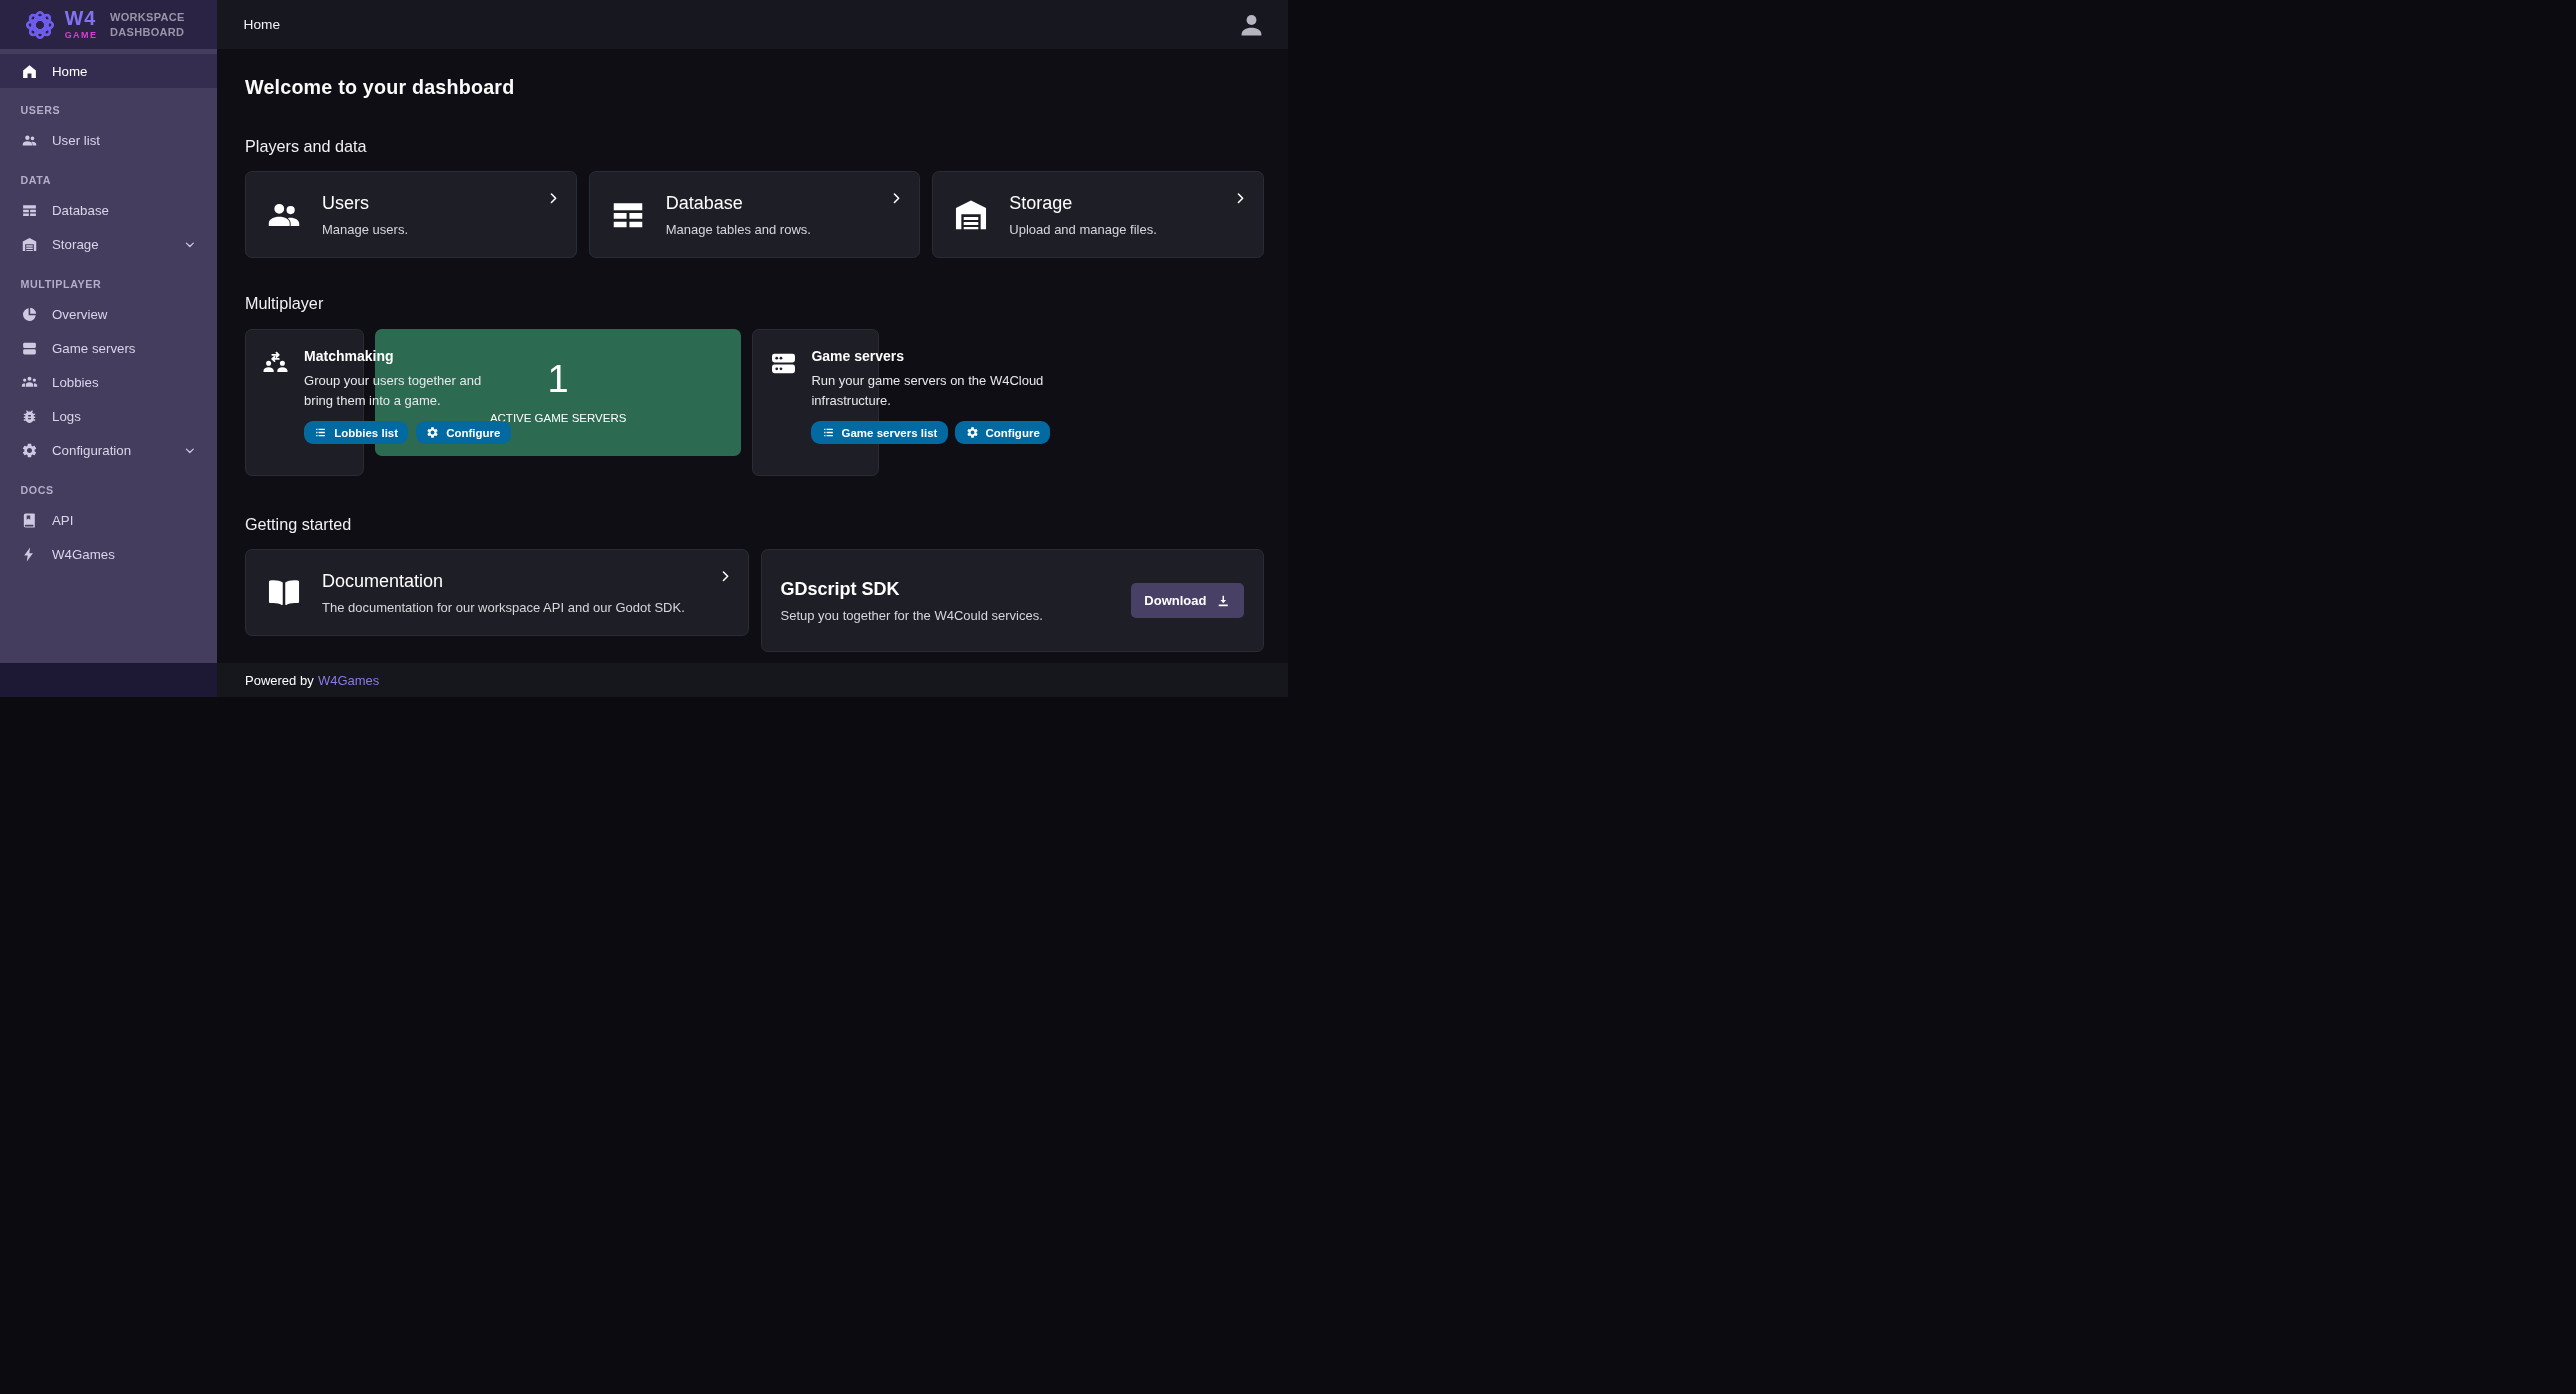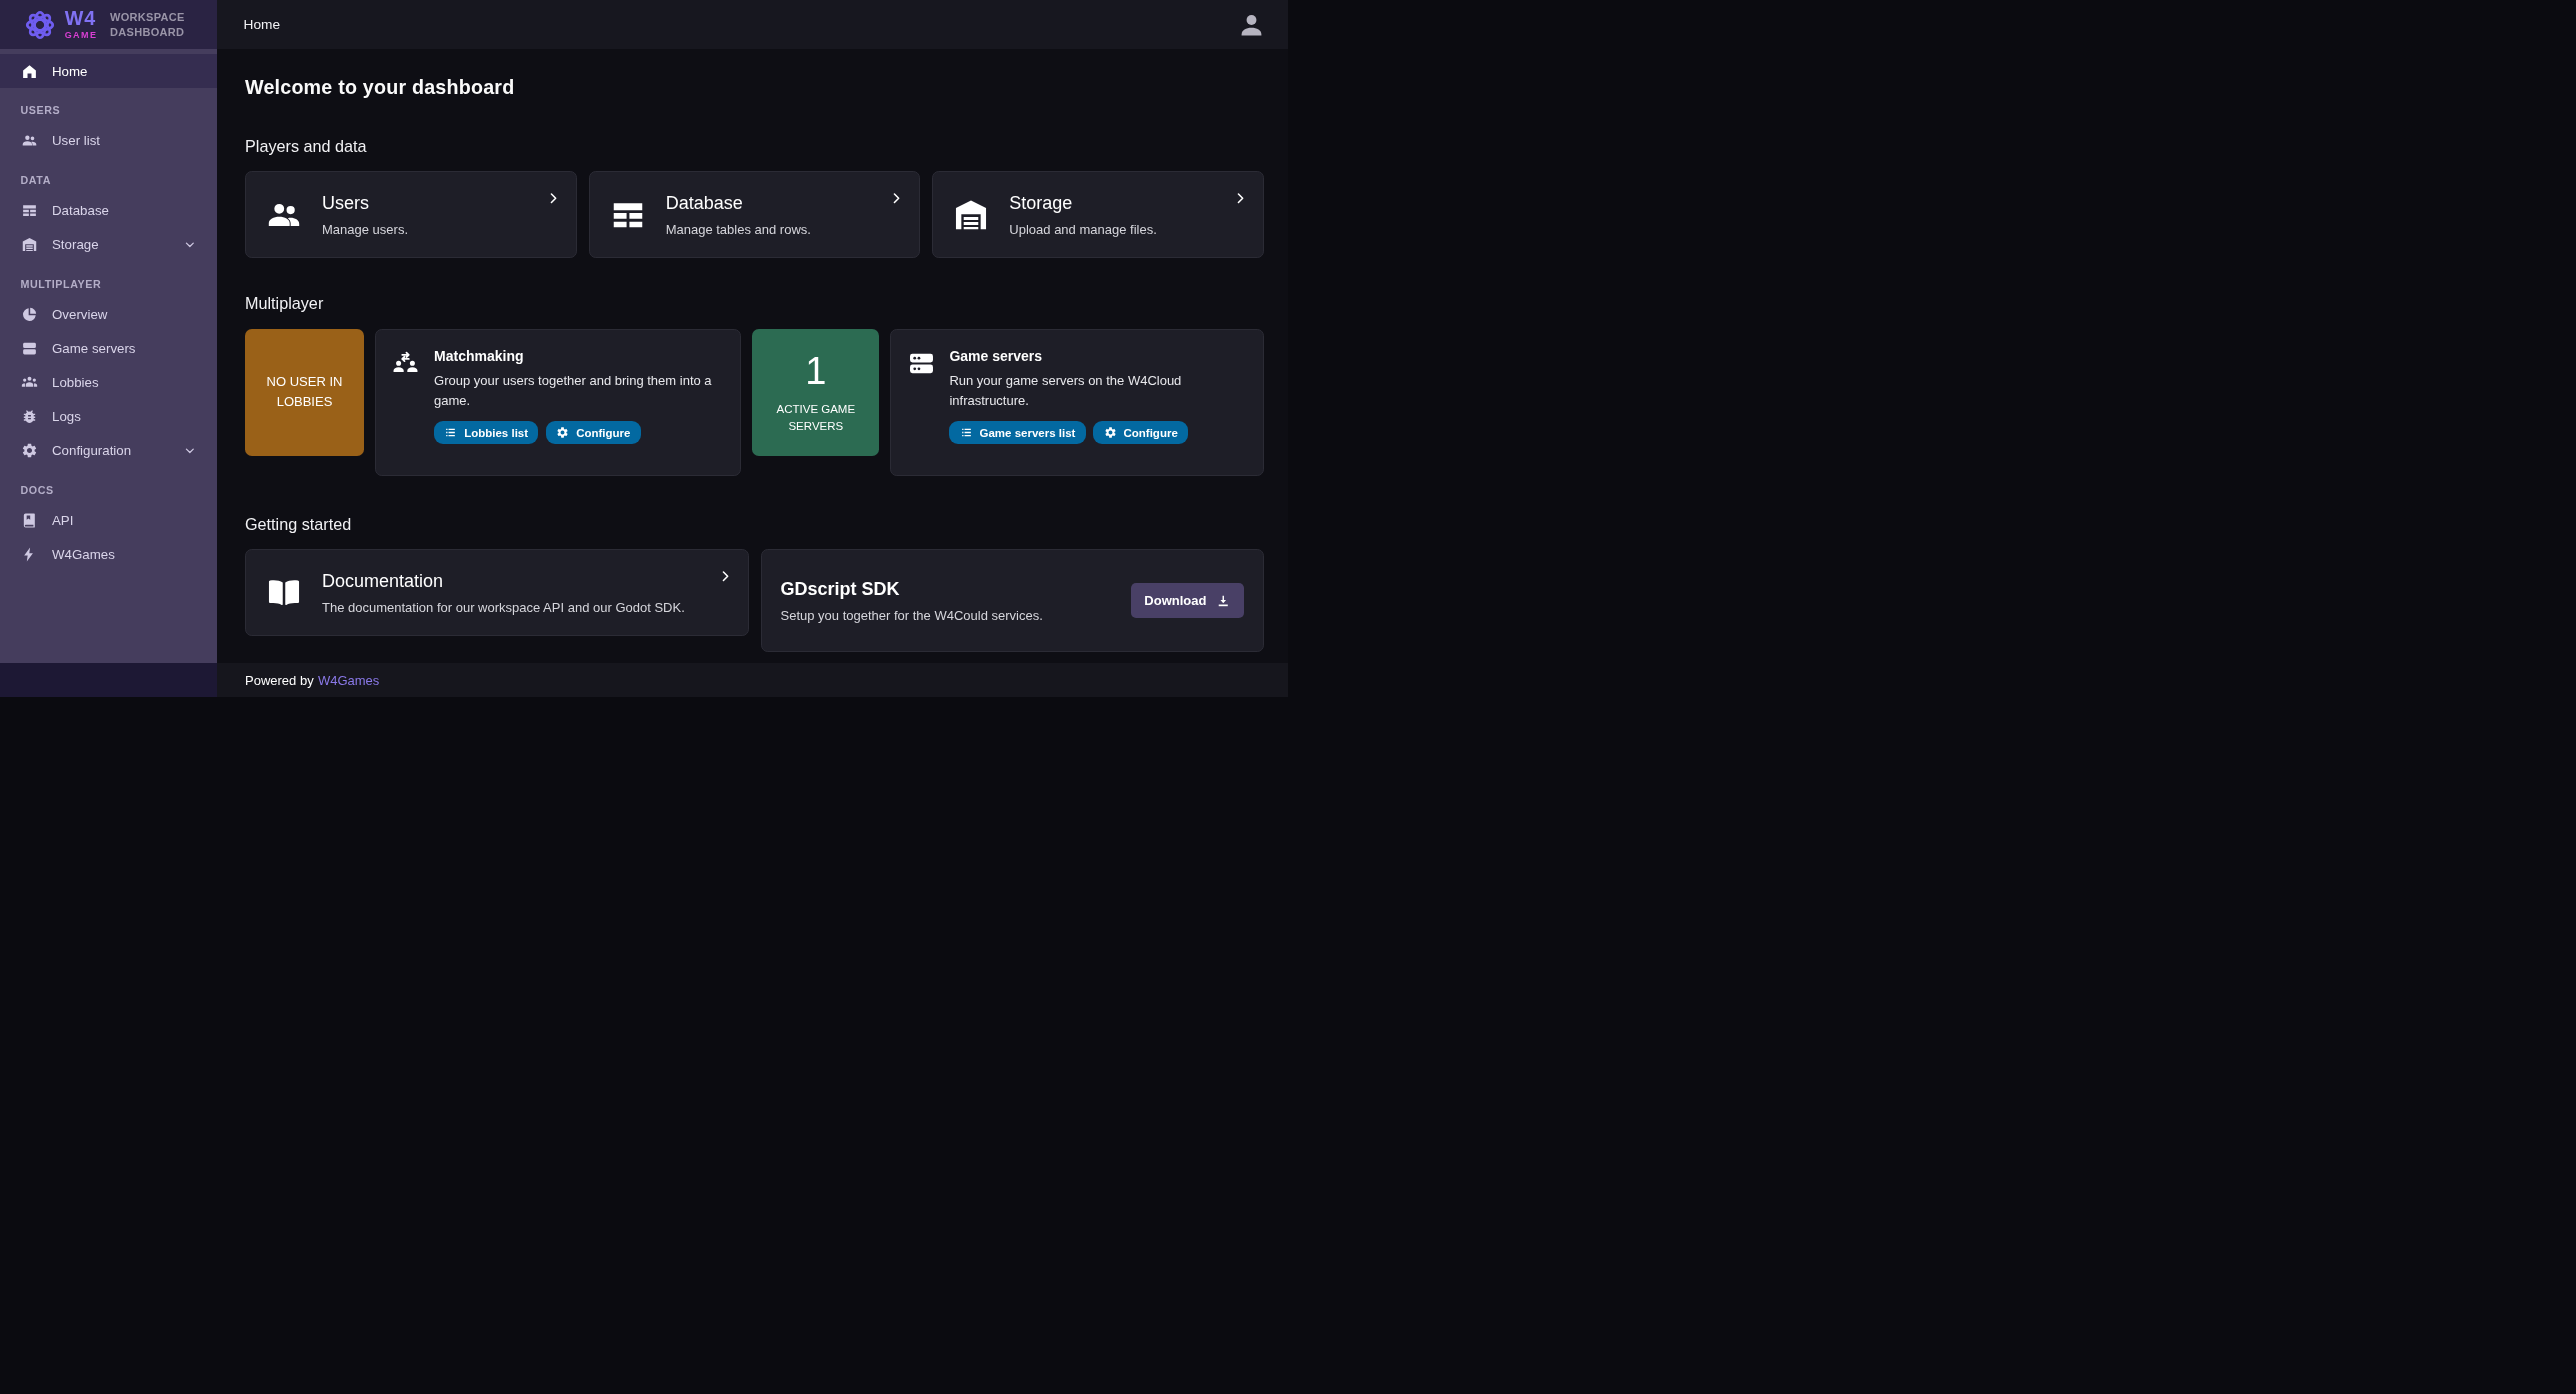--- a/index.html
+++ b/index.html
@@ -275,23 +275,20 @@
             <svg viewBox="0 0 24 24" fill="none" stroke="currentColor" stroke-width="2.6" stroke-linecap="round" stroke-linejoin="round">
                 <path d="M9 5l7 7-7 7"></path>
               </svg>
           </span>
         </div>
       </div>
 
       <h2 class="section-heading">Multiplayer</h2>
       <div class="cards-row2">
 
-        <div class="status-card status-amber">
-          <span>NO USER IN LOBBIES</span>
-        </div>
 
         <div class="card feature-card">
           <span class="f-icon">
             <svg viewBox="0 0 24 24">
               <g fill="currentColor">
                   <path d="M6.3 13.9a2.1 2.1 0 1 0 0-4.2 2.1 2.1 0 0 0 0 4.2zm11.4 0a2.1 2.1 0 1 0 0-4.2 2.1 2.1 0 0 0 0 4.2zM6.3 15c-2.3 0-4.2 1.2-4.2 2.7V19h8.4v-1.3c0-1.5-1.9-2.7-4.2-2.7zm11.4 0c-2.3 0-4.2 1.2-4.2 2.7V19h8.4v-1.3c0-1.5-1.9-2.7-4.2-2.7z"></path>
                 </g>
               <g fill="none" stroke="currentColor" stroke-width="1.5" stroke-linecap="round" stroke-linejoin="round">
                   <path d="M9.3 4.8h5.4m-1.9-1.8 1.9 1.8-1.9 1.8"></path>
                   <path d="M14.7 8.2H9.3m1.9 1.8L9.3 8.2l1.9-1.8"></path>

